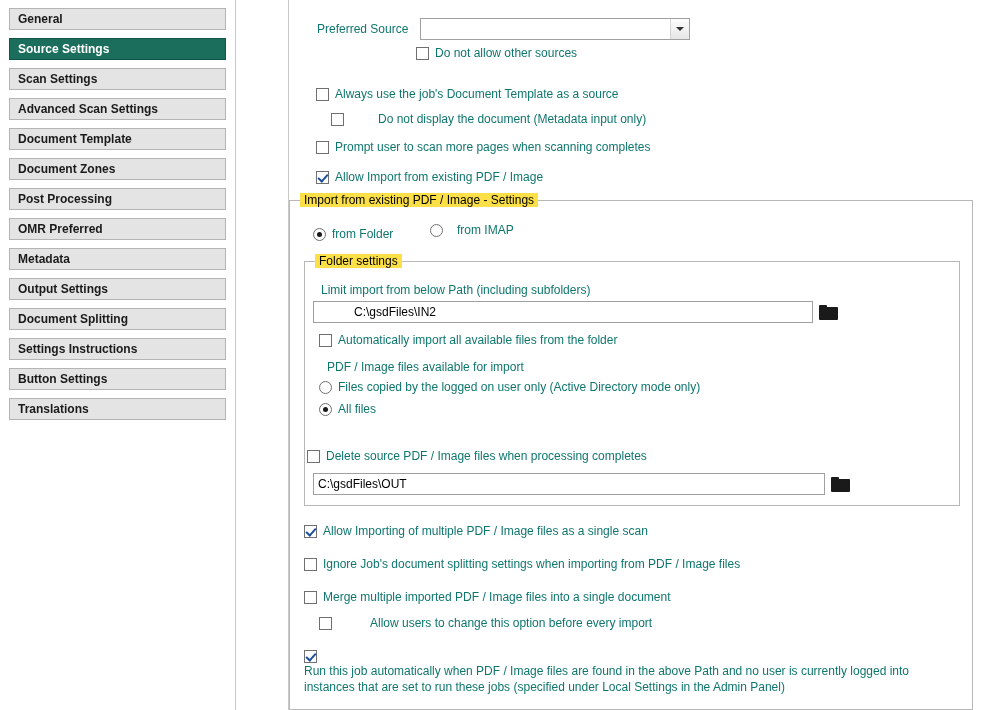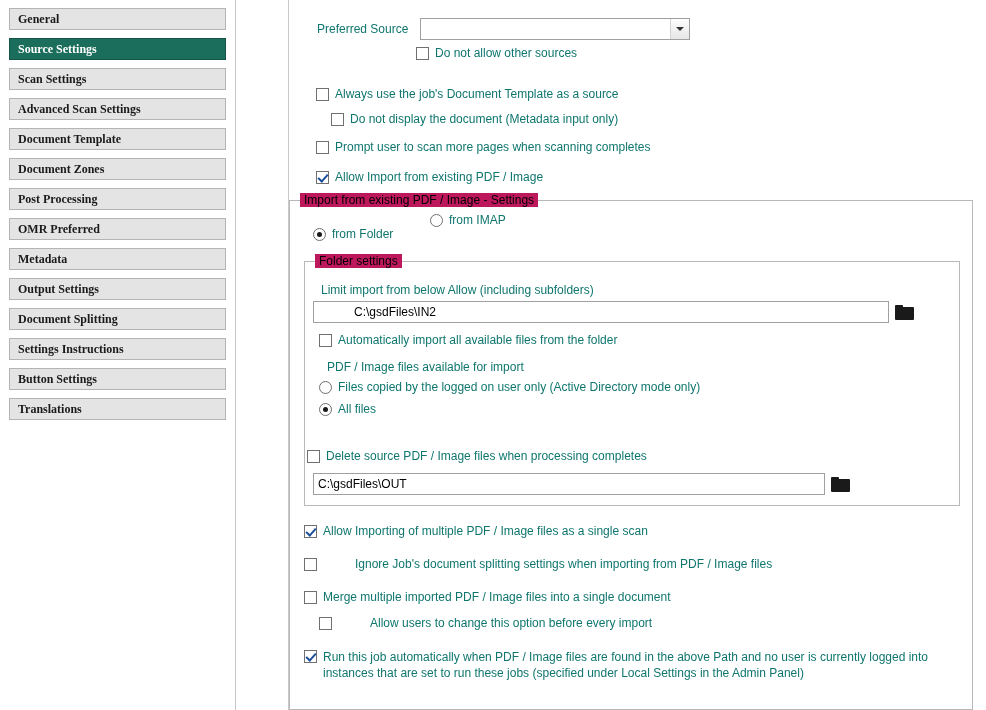--- a/index.html
+++ b/index.html
@@ -38,21 +38,20 @@
     background: #e4e4e4;
     border: 1px solid #b4b4b4;
     display: flex;
     align-items: center;
     padding-left: 8px;
     font-weight: bold;
     font-size: 12px;
     color: #1a1a1a;
     box-sizing: border-box;
     cursor: default;
-    font-family: Liberation Serif, serif;
   }
   .nav-item.selected {
     background: #1b6e5b;
     border-color: #145348;
     color: #ffffff;
   }
 
   
   .main {
     position: relative;
@@ -168,21 +167,21 @@
   
   .group {
     position: absolute;
     border: 1px solid #b8b8b8;
     box-sizing: border-box;
   }
   .group > .group-title {
     position: absolute;
     top: -8px;
     left: 10px;
-    background: #be185d;
+    background: #fde047;
     padding: 0 4px;
     font-size: 12px;
     color: #000000;
     white-space: nowrap;
   }
 
   
   .pathfield {
     position: absolute;
     display: flex;
@@ -303,21 +302,21 @@
     <div class="row" style="left:180px; top:46px;">
       <span class="cb"></span>
       <span class="lbl">Do not allow other sources</span>
     </div>
 
     <div class="row" style="left:80px; top:87px;">
       <span class="cb"></span>
       <span class="lbl">Always use the job's Document Template as a source</span>
     </div>
 
-    <div class="row" style="left:95px; top:112px;">
+    <div class="row" style="left:95px; top:112px;gap:28px;">
       <span class="cb"></span>
       <span class="lbl">Do not display the document (Metadata input only)</span>
     </div>
 
     <div class="row" style="left:80px; top:140px;">
       <span class="cb"></span>
       <span class="lbl">Prompt user to scan  more pages when scanning completes</span>
     </div>
 
     <div class="row" style="left:80px; top:170px;">
@@ -325,34 +324,34 @@
       <span class="lbl">Allow Import from existing PDF / Image</span>
     </div>
 
     <div class="group" style="left:53px; top:200px; width:684px; height:510px;">
       <span class="group-title">Import from existing PDF / Image - Settings</span>
 
       <div class="row" style="left:23px; top:26px;">
         <span class="rb checked"></span>
         <span class="lbl">from Folder</span>
       </div>
-      <div class="row" style="left:140px; top:12px;">
+      <div class="row" style="left:140px; top:22px;gap:8px;">
         <span class="rb"></span>
         <span class="lbl">from IMAP</span>
       </div>
 
       <div class="group" style="left:14px; top:60px; width:656px; height:245px;">
         <span class="group-title">Folder settings</span>
 
         <div class="row" style="left:16px; top:21px;">
-          <span class="lbl">Limit import from below Allow (including subfolders)</span>
+          <span class="lbl">Limit import from below Path (including subfolders)</span>
         </div>
 
         <div class="pathfield" style="left:8px; top:39px;">
-          <div class="txt" style="width:576px;padding-left:40px;">C:\gsdFiles\IN2</div>
+          <div class="txt" style="width:500px;padding-left:40px;">C:\gsdFiles\IN2</div>
           <div class="browse-btn">
             <span class="folder-ico"></span>
           </div>
         </div>
 
         <div class="row" style="left:14px; top:71px;">
           <span class="cb"></span>
           <span class="lbl">Automatically import all available files from the folder</span>
         </div>
 
@@ -382,36 +381,36 @@
             <span class="folder-ico"></span>
           </div>
         </div>
       </div>
 
       <div class="row" style="left:14px; top:323px;">
         <span class="cb checked"></span>
         <span class="lbl">Allow Importing of multiple PDF / Image files as a single scan</span>
       </div>
 
-      <div class="row" style="left:14px; top:356px;gap:32px;">
+      <div class="row" style="left:14px; top:356px;">
         <span class="cb"></span>
         <span class="lbl">Ignore Job's document splitting settings when importing from PDF / Image files</span>
       </div>
 
       <div class="row" style="left:14px; top:389px;">
         <span class="cb"></span>
         <span class="lbl">Merge multiple imported PDF / Image files into a single document</span>
       </div>
 
       <div class="row" style="left:29px; top:415px;gap:32px;">
         <span class="cb"></span>
         <span class="lbl">Allow users to change this option before every import</span>
       </div>
 
-      <div class="row" style="left:14px; top:448px; width:640px; align-items:flex-start;">
+      <div class="row" style="left:14px; top:448px; width:640px; align-items:flex-start;flex-direction:column;">
         <span class="cb checked" style="margin-top:1px;"></span>
         <span class="lbl multiline" style="width:618px;">Run this job automatically when PDF / Image files are found in the above Path and no user is currently logged into instances that are set to run these jobs (specified under Local Settings in the Admin Panel)</span>
       </div>
 
     </div>
 
   </div>
 </div>
 
 </body></html>

